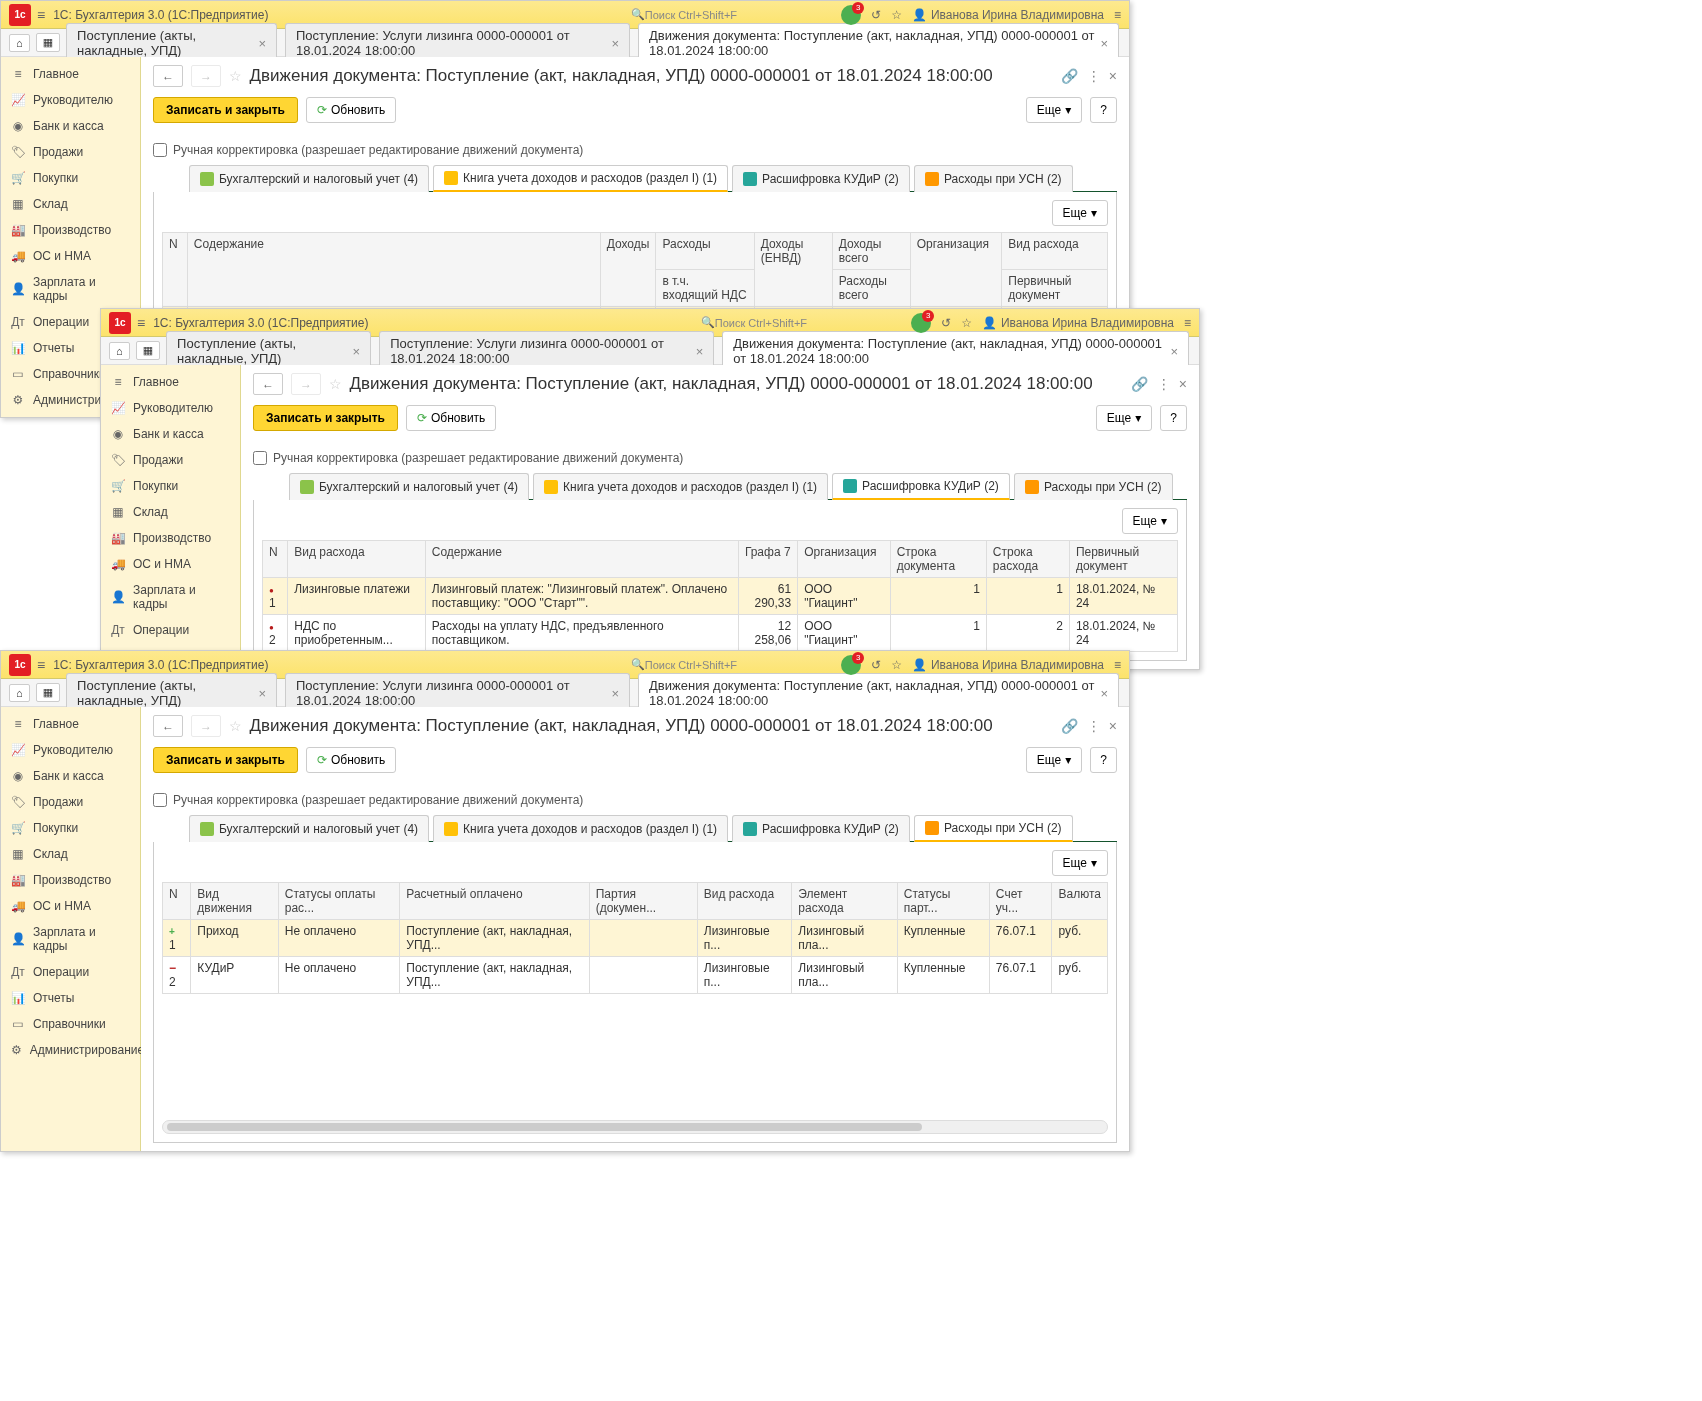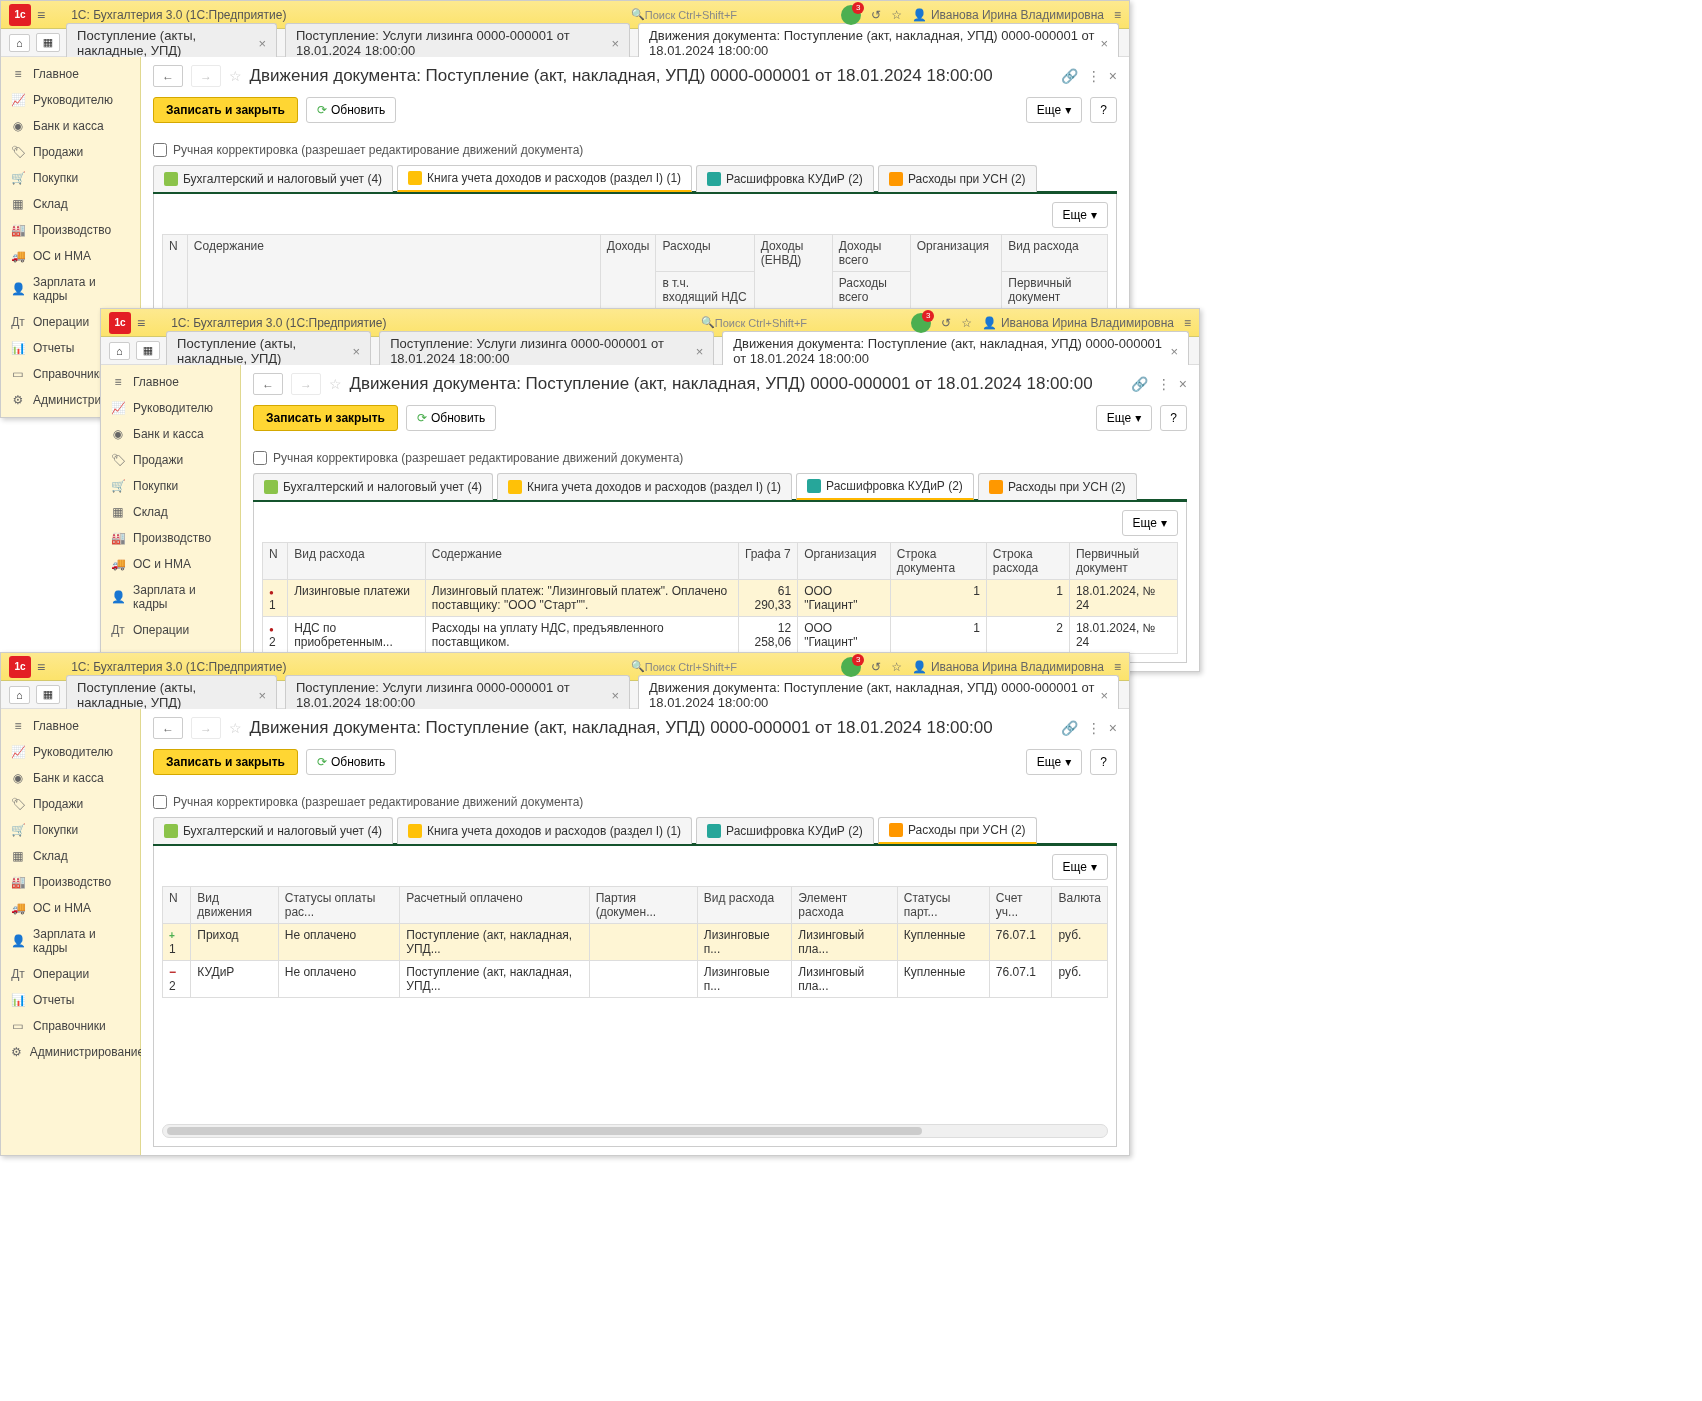--- a/index.html
+++ b/index.html
@@ -1,21 +1,21 @@
 <!DOCTYPE html>
 <html><head>
 <meta charset="utf-8">
 <style>
 * { box-sizing: border-box; margin: 0; padding: 0; }
 body { font-family: Arial, sans-serif; font-size: 12px; background: #fff; color: #333; }
 .window { border: 1px solid #ccc; margin-bottom: 10px; background: #fff; box-shadow: 2px 2px 5px rgba(0,0,0,0.2); }
 .titlebar { background: linear-gradient(#fde98f, #fce36b); height: 28px; display: flex; align-items: center; padding: 0 8px; border-bottom: 1px solid #d4c96b; }
 .titlebar .logo { width: 22px; height: 22px; background: #e31e24; border-radius: 3px; margin-right: 6px; display: flex; align-items: center; justify-content: center; color: #fff; font-weight: bold; font-size: 10px; }
 .titlebar .menu-ico { margin-right: 8px; color: #666; font-size: 14px; }
-.titlebar .title-text { color: #555; font-size: 12px; margin-left: 18px; }
+.titlebar .title-text { color: #555; font-size: 12px; }
 .titlebar .spacer { flex: 1; }
 .titlebar .search { display: flex; align-items: center; color: #888; font-size: 11px; width: 200px; text-align: right; }
 .titlebar .search::before { content: "🔍 "; font-size: 11px; }
 .titlebar .right-icons { display: flex; align-items: center; gap: 10px; margin-left: 10px; color: #666; }
 .titlebar .bell { width: 20px; height: 20px; background: #4caf50; border-radius: 50%; position: relative; }
 .titlebar .bell::after { content: "3"; position: absolute; top: -3px; right: -3px; background: #e31e24; color: #fff; border-radius: 50%; width: 12px; height: 12px; font-size: 8px; display: flex; align-items: center; justify-content: center; }
 .titlebar .user { display: flex; align-items: center; gap: 4px; }
 .titlebar .user-ico { color: #666; }
 
 .toolbar2 { background: #f5f5f5; height: 28px; display: flex; align-items: center; padding: 0 8px; border-bottom: 1px solid #ddd; gap: 6px; }
@@ -39,21 +39,21 @@
 .action-row { display: flex; align-items: center; gap: 8px; margin-bottom: 8px; }
 .btn-primary { background: #ffd633; border: 1px solid #d4a800; padding: 5px 12px; border-radius: 3px; cursor: pointer; font-size: 12px; font-weight: bold; }
 .btn { background: #fff; border: 1px solid #ccc; padding: 5px 10px; border-radius: 3px; cursor: pointer; font-size: 12px; display: flex; align-items: center; gap: 4px; }
 .btn .refresh-ico { color: #4caf50; }
 .action-row .spacer { flex: 1; }
 .btn-help { padding: 5px 9px; }
 
 .checkbox-row { display: flex; align-items: center; gap: 6px; margin-bottom: 8px; color: #555; font-size: 12px; margin-top: 20px; }
 .checkbox-row input { width: 14px; height: 14px; }
 
-.inner-tabs { display: flex; border-bottom: 3px solid #14532d; margin-bottom: 0; }
+.inner-tabs { display: flex; border-bottom: 1px solid #14532d; margin-bottom: 0; margin-left: 36px; }
 .inner-tab { padding: 5px 10px; border: 1px solid #ccc; border-bottom: none; margin-right: 4px; margin-bottom: -1px; background: #f5f5f5; display: flex; align-items: center; gap: 5px; font-size: 12px; border-radius: 3px 3px 0 0; cursor: pointer; }
 .inner-tab.active { background: #fff; border-bottom: 2px solid #ffb800; }
 .inner-tab-ico { width: 14px; height: 14px; display: inline-block; }
 .ico-green { background: #8bc34a; border-radius: 2px; }
 .ico-yellow { background: #ffc107; border-radius: 2px; }
 .ico-teal { background: #26a69a; border-radius: 2px; }
 .ico-orange { background: #ff9800; border-radius: 2px; }
 
 .table-panel { border: 1px solid #ccc; border-top: none; padding: 8px; }
 .table-toolbar { display: flex; justify-content: flex-end; margin-bottom: 6px; }

